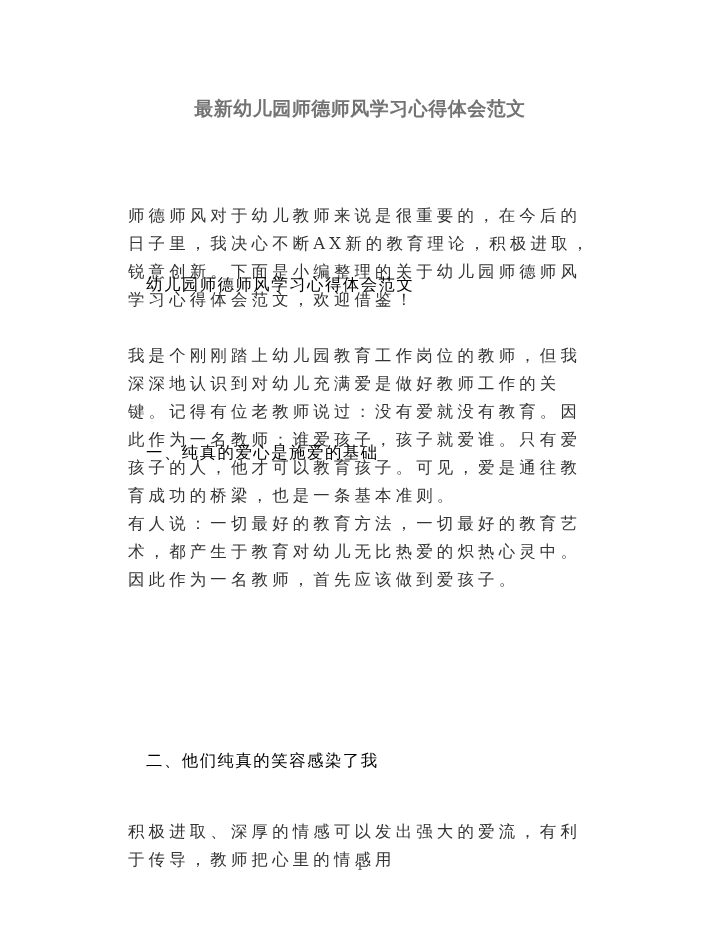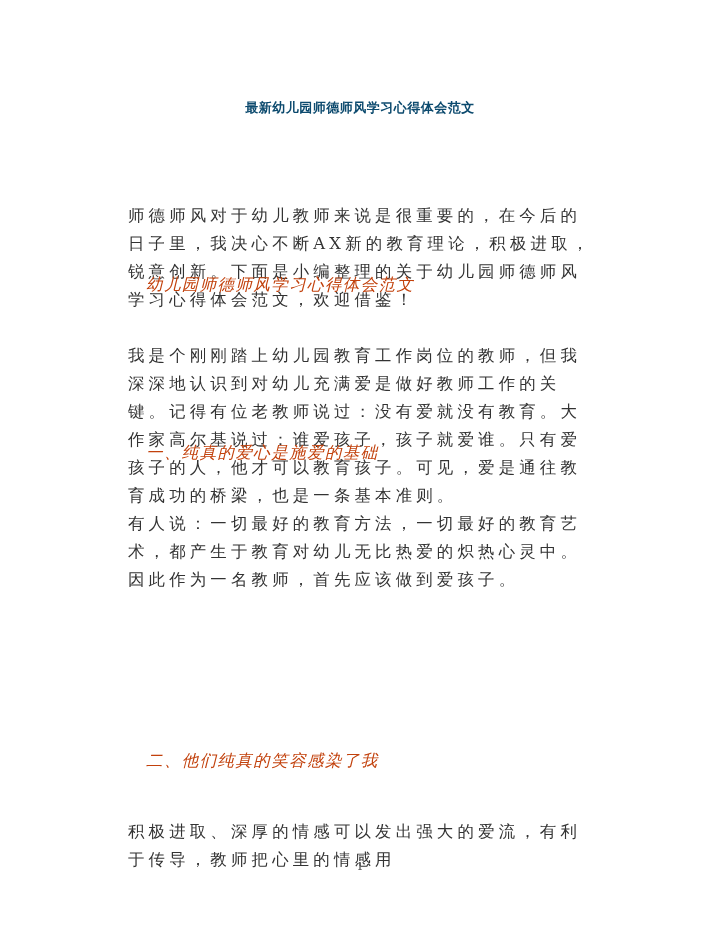--- a/index.html
+++ b/index.html
@@ -23,44 +23,43 @@
       background: #ffffff;
     }
     .title {
       position: absolute;
       left: 0;
       top: 95px;
       width: 720px;
       text-align: center;
       font-family: "DejaVu Sans", "Liberation Sans", sans-serif;
       font-weight: bold;
-      font-size: 13px;
+      font-size: 19px;
       letter-spacing: 0.5px;
-      color: #0c4a6e;
+      color: #737373;
       line-height: 26px;
     }
     .body {
       position: absolute;
       left: 113px;
       width: 496px;
       font-size: 16.4px;
       line-height: 28px;
       letter-spacing: 4.2px;
       color: #333333;
     }
     .para {
       margin: 15px;
       word-break: break-all;
     }
     .heading {
       margin: 0;
       text-indent: 33px;
       letter-spacing: 1.5px;
-      color: #c2410c;
-      font-style: italic;
+      color: #000000;
     }
     .p1 { top: 187px; }
     .h0 { top: 271px; }
     .p2 { top: 327px; }
     .h1 { top: 439px; }
     .p3 { top: 495px; }
     .p4 { top: 579px; }
     .h2 { top: 747px; }
     .p5 { top: 803px; }
     .page-number {
@@ -82,21 +81,21 @@
 
   <div class="body p1">
     <p class="para">师德师风对于幼儿教师来说是很重要的，在今后的日子里，我决心不断AX新的教育理论，积极进取，锐意创新。下面是小编整理的关于幼儿园师德师风学习心得体会范文，欢迎借鉴！</p>
   </div>
 
   <div class="body h0">
     <p class="heading">幼儿园师德师风学习心得体会范文</p>
   </div>
 
   <div class="body p2">
-    <p class="para">我是个刚刚踏上幼儿园教育工作岗位的教师，但我深深地认识到对幼儿充满爱是做好教师工作的关键。记得有位老教师说过：没有爱就没有教育。大作家高尔基说过：谁爱孩子，孩子就爱谁。只有爱孩子的人，他才可以教育孩子。可见，爱是通往教育成功的桥梁，也是一条基本准则。</p>
+    <p class="para">我是个刚刚踏上幼儿园教育工作岗位的教师，但我深深地认识到对幼儿充满爱是做好教师工作的关键。记得有位老教师说过：没有爱就没有教育。因此作为一名教师：谁爱孩子，孩子就爱谁。只有爱孩子的人，他才可以教育孩子。可见，爱是通往教育成功的桥梁，也是一条基本准则。</p>
   </div>
 
   <div class="body h1">
     <p class="heading">一、纯真的爱心是施爱的基础</p>
   </div>
 
   <div class="body p3">
     <p class="para">有人说：一切最好的教育方法，一切最好的教育艺术，都产生于教育对幼儿无比热爱的炽热心灵中。因此作为一名教师，首先应该做到爱孩子。</p>
   </div>
 

